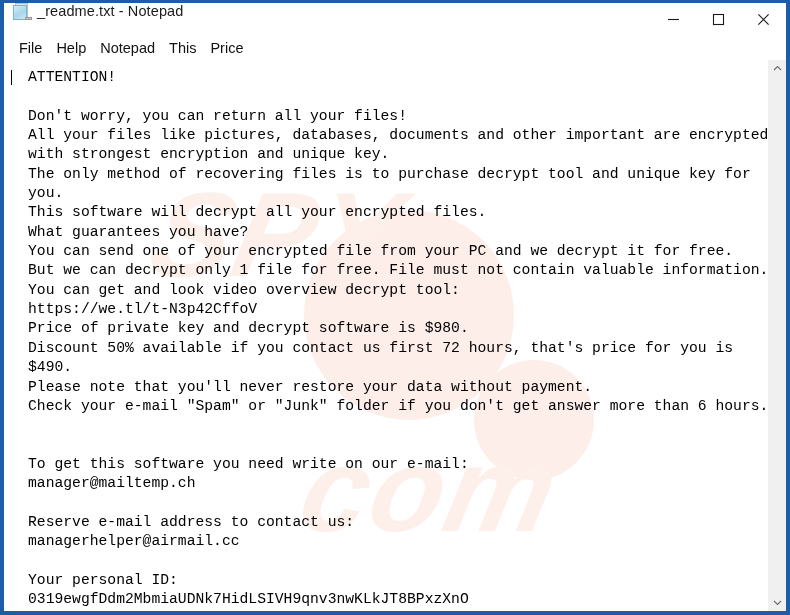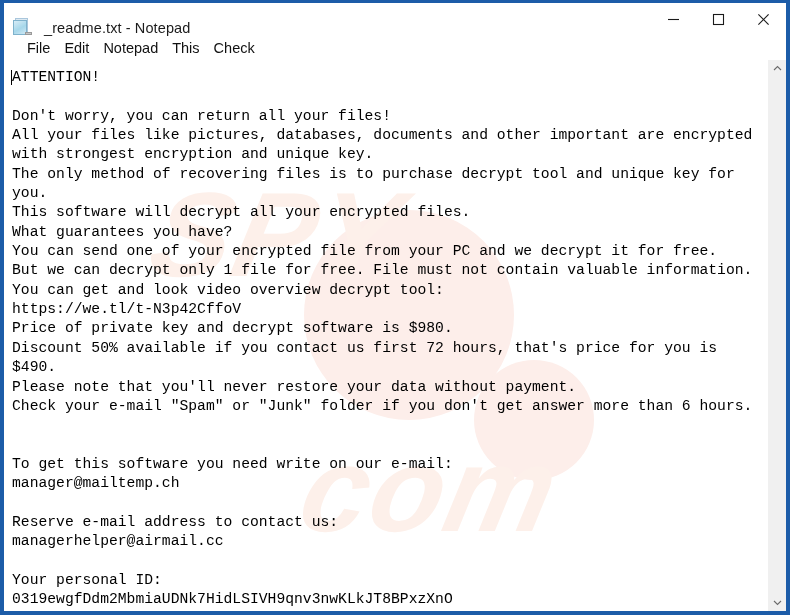--- a/index.html
+++ b/index.html
@@ -27,23 +27,22 @@
     display: flex;
     flex-direction: column;
   }
 
   
   .titlebar {
     height: 33px;
     min-height: 33px;
     background: #ffffff;
     display: flex;
-    align-items: flex-end;
-    position: relative;
-    gap: 7px;
+    align-items: flex-start;
+    position: relative;
   }
   .title-icon {
     width: 18px;
     height: 18px;
     margin-left: 9px;
     margin-right: 6px;
     position: relative;
     flex: 0 0 auto;
   }
   .title-icon .sheet-back {
@@ -91,21 +90,21 @@
     background: transparent;
   }
   .winbtn svg { display: block; }
 
   
   .menubar {
     height: 24px;
     min-height: 24px;
     display: flex;
     align-items: center;
-    padding-left: 16px;
+    padding-left: 8px;
     background: #ffffff;
   }
   .menuitem {
     font-size: 14.5px;
     color: #111111;
     padding: 0 7px;
     line-height: 18px;
     white-space: nowrap;
   }
 
@@ -165,20 +164,21 @@
   .textbody {
     position: relative;
     z-index: 2;
     font-family: "Liberation Mono", monospace;
     font-size: 14.7px;
     line-height: 19.35px;
     color: #000000;
     white-space: pre;
     padding: 8px 0 0 8px;
     letter-spacing: 0px;
+    margin-left: 16px;
   }
   .textbody .line {
     height: 19.35px;
     white-space: pre;
   }
 
   
   .scrollbar {
     width: 17px;
     min-width: 17px;
@@ -234,24 +234,24 @@
         <svg width="13" height="13" viewBox="0 0 13 13" aria-hidden="true">
           <line x1="1.4" y1="1.4" x2="11.6" y2="11.6" stroke="#1a1a1a" stroke-width="1.1"></line>
           <line x1="11.6" y1="1.4" x2="1.4" y2="11.6" stroke="#1a1a1a" stroke-width="1.1"></line>
         </svg>
       </div>
     </div>
   </div>
 
   <div class="menubar">
     <div class="menuitem">File</div>
-    <div class="menuitem">Edit</div>
+    <div class="menuitem">Help</div>
     <div class="menuitem">Notepad</div>
     <div class="menuitem">This</div>
-    <div class="menuitem">Check</div>
+    <div class="menuitem">Price</div>
   </div>
 
   <div class="client">
 
     <div class="textarea-wrap">
 
       <div class="watermark">
         <div class="wm-blob wm-b1"></div>
         <div class="wm-blob wm-b2"></div>
         <div class="wm-text wm-1">SPY</div>

